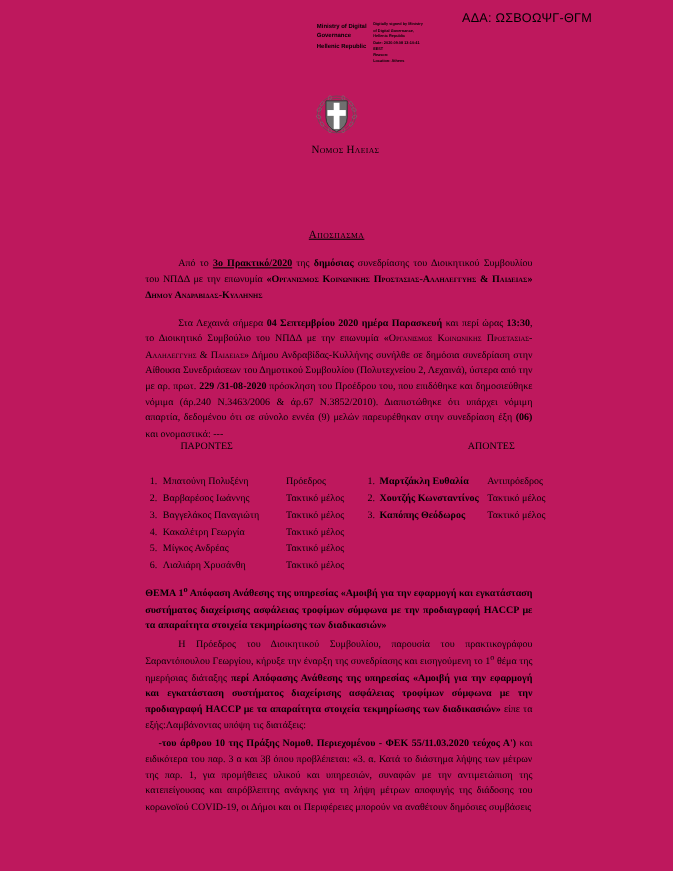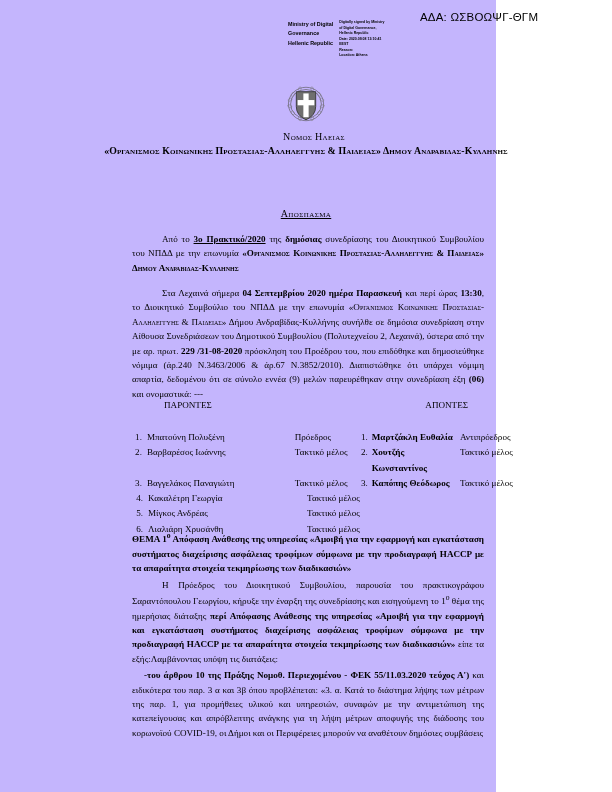--- a/index.html
+++ b/index.html
@@ -11,23 +11,23 @@
   body {
     width: 612px;
     height: 792px;
     font-family: "Liberation Serif", serif;
     color: #000000;
     position: relative;
     overflow: hidden;
   }
   .page {
     position: relative;
-    width: 496px;
+    width: 612px;
     height: 792px;
-    background: #c4b5fd;
+    background: #be185d;
   }
 
   
   .ada-code {
     position: absolute;
     top: 11px;
     left: 420px;
     font-family: "Liberation Sans", sans-serif;
     font-size: 11.5px;
     letter-spacing: 0.2px;
@@ -150,21 +150,21 @@
     position: absolute;
     top: 430px;
     left: 132px;
     width: 400px;
     font-size: 9.1px;
     line-height: 1.68;
   }
   .mrow { display: flex; align-items: baseline; }
   .m-num { width: 16px; text-align: right; padding-right: 5px; }
   .m-name { width: 112px; }
-  .m-role { width: 72px; margin-left: 47px; }
+  .m-role { width: 72px; }
   .m-abs-num { width: 13px; text-align: right; padding-right: 4px; }
   .m-abs-name { width: 98px; font-weight: bold; }
   .m-abs-role { width: 80px; }
 
   
   .theme {
     position: absolute;
     top: 530px;
     left: 132px;
     width: 352px;
@@ -239,21 +239,20 @@
         <path d="M28 22 H72 V56 Q72 76 50 86 Q28 76 28 56 Z" fill="#6f6f6f" stroke="#333" stroke-width="2"></path>
 
         <rect x="44" y="26" width="12" height="54" fill="#ffffff"></rect>
         <rect x="31" y="41" width="38" height="12" fill="#ffffff"></rect>
       </svg>
     </span>
   </div>
 
   <div class="titleblock">
     <div class="t-nomos">Νομος Ηλειας</div>
-    <div class="t-org">«Οργανισμος Κοινωνικης Προστασιας-Αλληλεγγυης &amp; Παιδειας» Δημου Ανδραβιδας-Κυλληνης</div>
   </div>
 
   <div class="apospasma">Αποσπασμα</div>
 
   <div class="body-area">
     <p class="para">
       <span>Από το </span><span class="b u">3ο Πρακτικό/2020</span><span> της </span><span class="b">δημόσιας</span><span> συνεδρίασης του Διοικητικού Συμβουλίου του ΝΠΔΔ με την επωνυμία </span><span class="bsc">«Οργανισμος Κοινωνικης Προστασιας-Αλληλεγγυης &amp; Παιδειας»</span><span class="bsc"> Δημου Ανδραβιδας-Κυλληνης</span>
     </p>
     <p class="para p2">
       <span>Στα Λεχαινά σήμερα </span><span class="b">04 Σεπτεμβρίου 2020 ημέρα Παρασκευή</span><span> και περί ώρας </span><span class="b">13:30</span><span>, το Διοικητικό Συμβούλιο του ΝΠΔΔ με την επωνυμία </span><span class="sc">«Οργανισμος Κοινωνικης Προστασιας-Αλληλεγγυης &amp; Παιδειας»</span><span> Δήμου Ανδραβίδας-Κυλλήνης συνήλθε σε δημόσια συνεδρίαση στην Αίθουσα Συνεδριάσεων του Δημοτικού Συμβουλίου (Πολυτεχνείου 2, Λεχαινά), ύστερα από την </span><span>με αρ. πρωτ. </span><span class="b">229 /31-08-2020</span><span> πρόσκληση του Προέδρου του, που επιδόθηκε και δημοσιεύθηκε νόμιμα (άρ.240 Ν.3463/2006 &amp; άρ.67 Ν.3852/2010).  Διαπιστώθηκε ότι υπάρχει νόμιμη απαρτία, δεδομένου ότι σε σύνολο εννέα (9) μελών παρευρέθηκαν στην συνεδρίαση έξη </span><span class="b">(06)</span><span> και ονομαστικά: ---</span>

